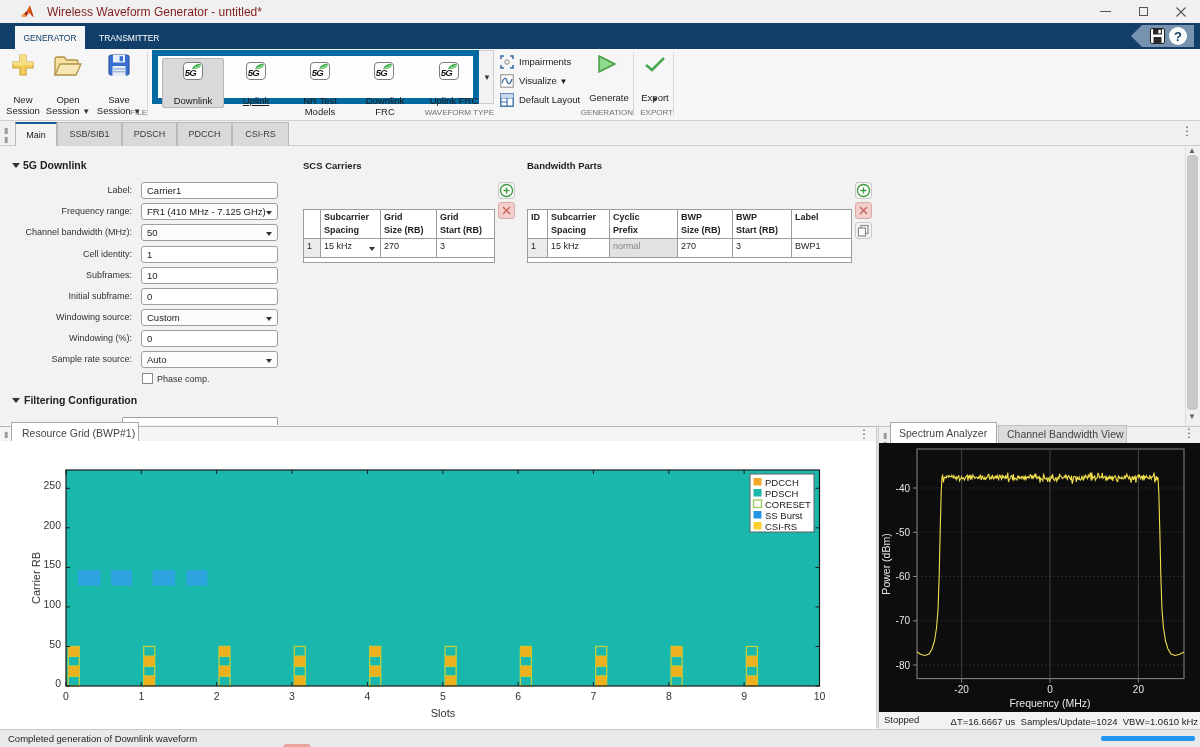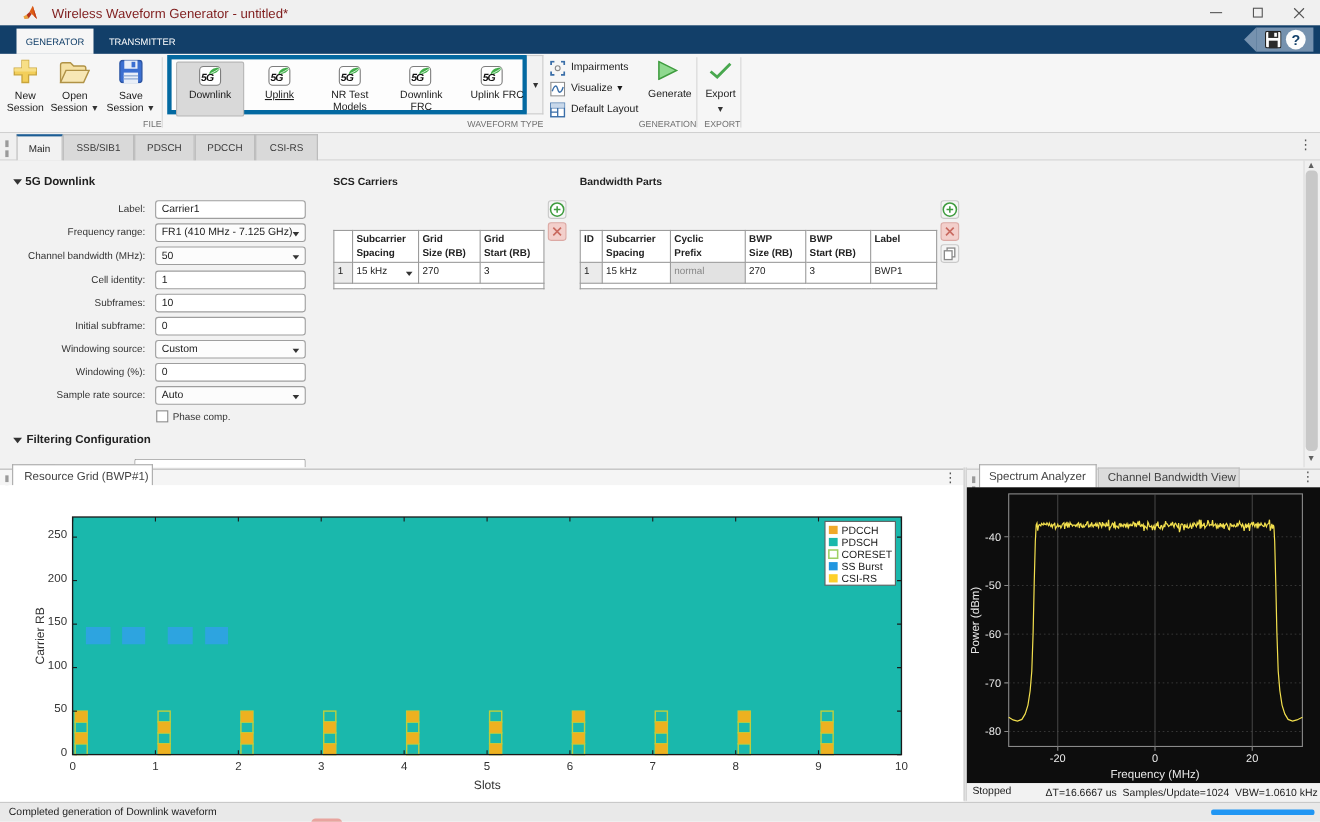--- a/index.html
+++ b/index.html
@@ -13,24 +13,24 @@
 
 
 #blueband { left:0; top:23px; width:1200px; height:26px; background:#123f69; }
 #tab-generator { left:15px; top:26px; width:70px; height:23px; background:#f6f6f6; color:#123f69; font-size:8.5px; text-align:center; line-height:24px;}
 #tab-transmitter { left:99px; top:26px; color:#fff; font-size:8.5px; line-height:24px;}
 
 
 #ribbon { left:0; top:49px; width:1200px; height:72px; background:#f6f6f6; border-bottom:1px solid #d0d0d0;}
 .sec-label { position:absolute; top:59px; font-size:8px; color:#707070; text-align:right;}
 .vdiv { position:absolute; top:3px; width:1px; height:64px; background:#d8d8d8; }
-.ribtext { position:absolute; font-size:9.5px; color:#1a1a1a; text-align:center; line-height:11px;}
-
-
-#gallery { position:absolute; left:152px; top:1px; width:327px; height:54px; background:#fdfdfd; border:4px solid #0369a1; }
+.ribtext { position:absolute; font-size:9.5px; color:#1a1a1a; text-align:center; line-height:11px;margin-top:12px;}
+
+
+#gallery { position:absolute; left:152px; top:1px; width:327px; height:54px; background:#fdfdfd; border:6px solid #0369a1; }
 #gal-arrow { position:absolute; left:479px; top:1px; width:15px; height:54px; background:#f2f2f2; border:1px solid #cccccc; border-left:none;}
 .wfsel { position:absolute; left:4px; top:2px; width:62px; height:50px; background:#d9d9d9; border:1px solid #b5b5b5; border-radius:2px;}
 
 
 .minirow { position:absolute; font-size:9.5px; color:#1a1a1a; }
 
 
 #tabstrip { left:0; top:121px; width:1200px; height:25px; background:#f0f0f0; border-bottom:1px solid #cccccc;}
 .ptab { position:absolute; top:1px; height:24px; background:#d9d9d9; border:1px solid #b9b9b9; border-bottom:none; color:#3a3a3a; font-size:9px; text-align:center; line-height:23px;}
 .ptab.active { background:#f2f2f2; border-top:2px solid #1c5d94; color:#222; }

